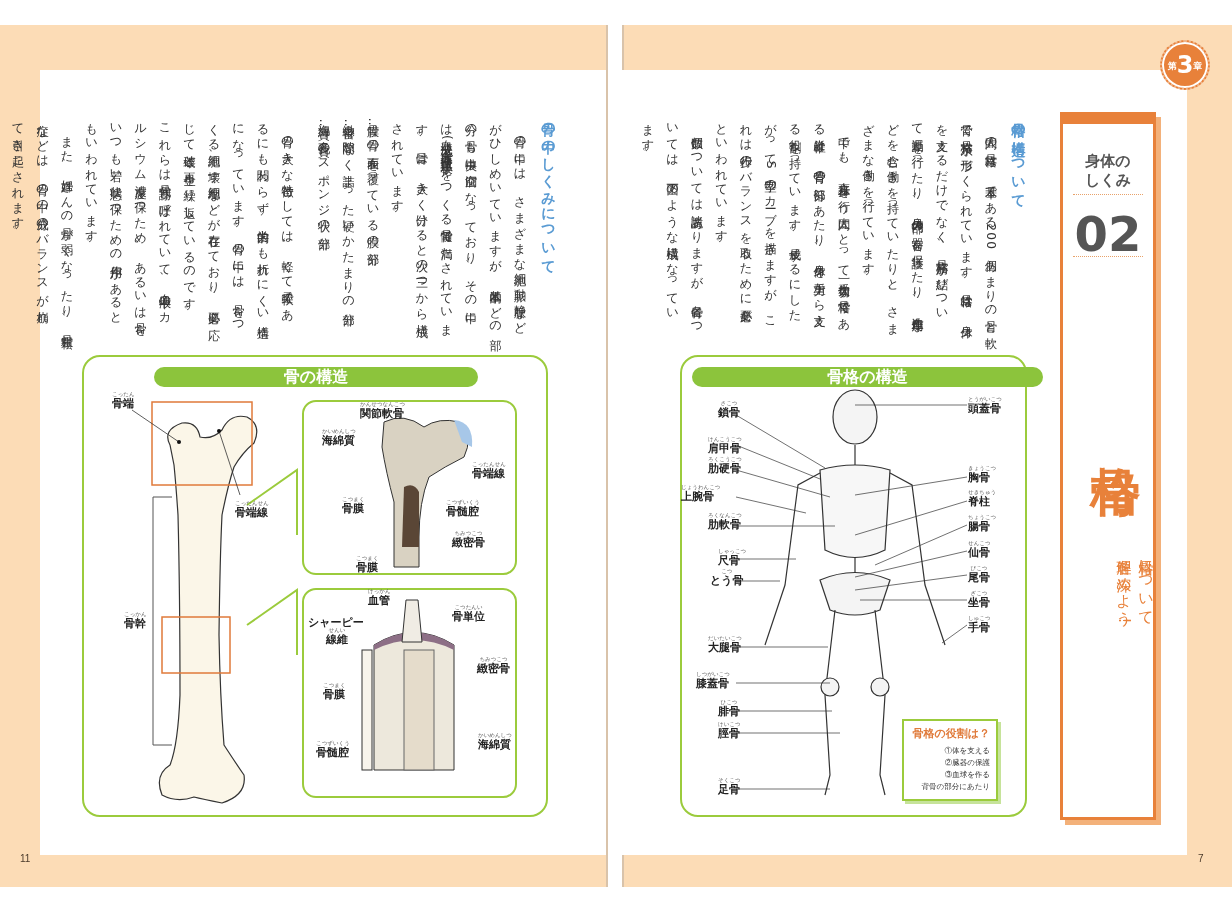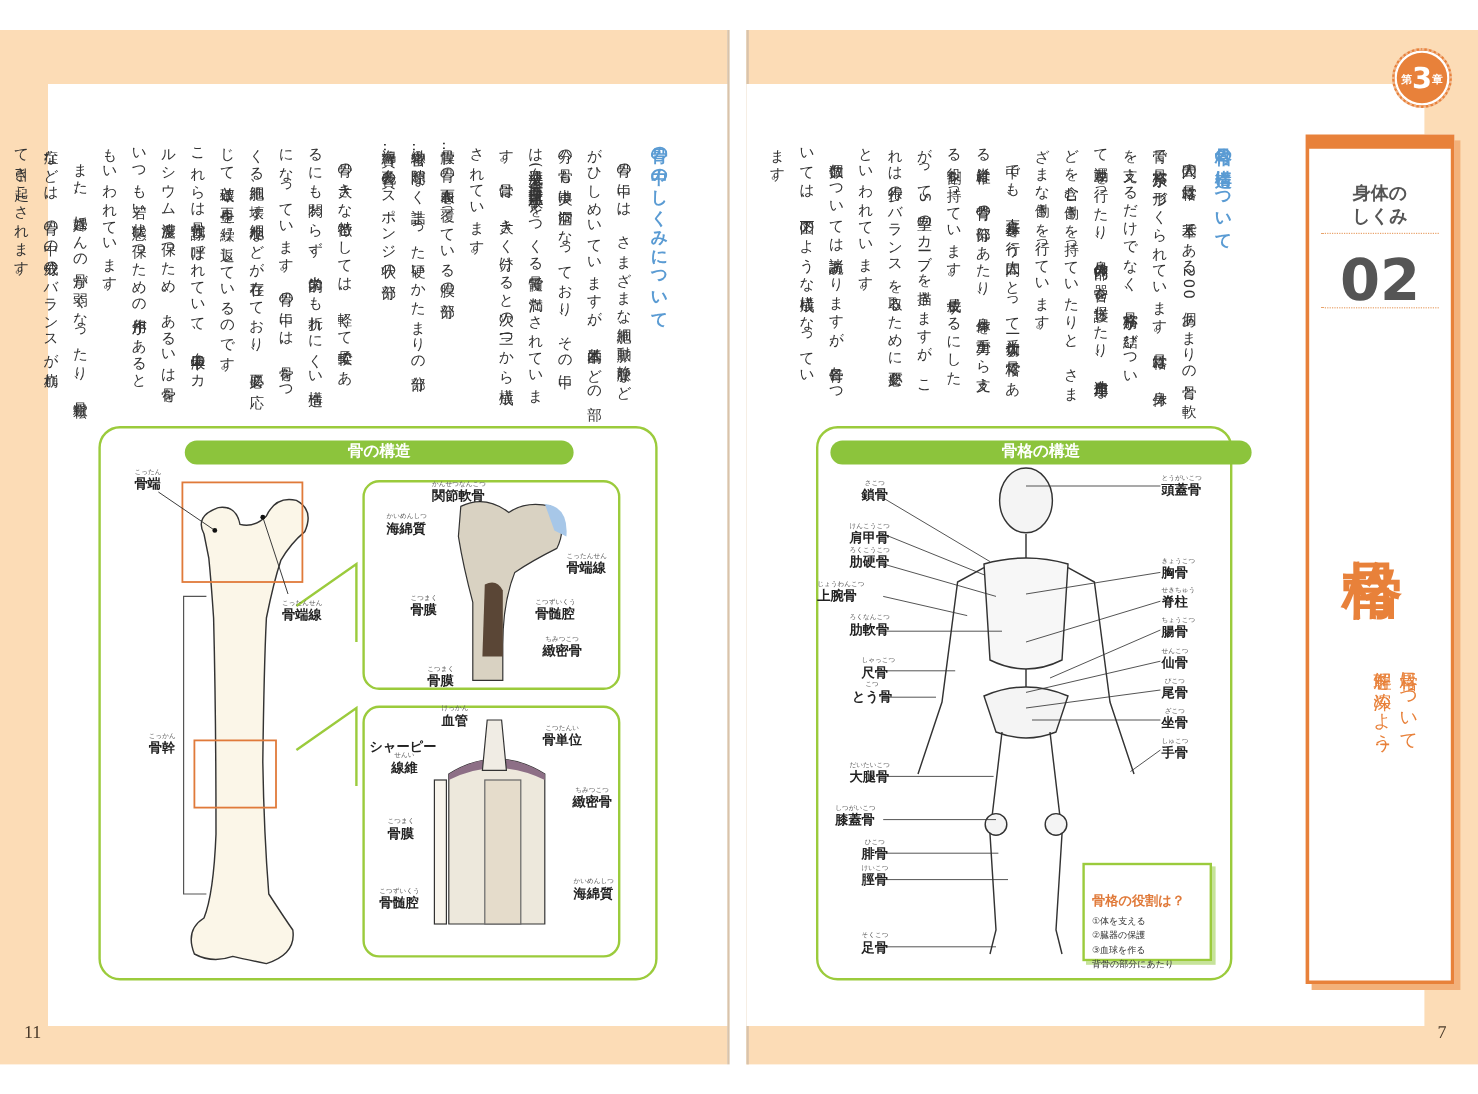--- a/index.html
+++ b/index.html
@@ -3,34 +3,34 @@
 <meta charset="utf-8">
 <style>
   * { box-sizing: border-box; margin: 0; padding: 0; }
   body { width: 1232px; height: 912px; background: #ffffff; position: relative; overflow: hidden; font-family: "DejaVu Sans", sans-serif; color: #222; }
   .page { position: absolute; top: 25px; height: 862px; background: #fcdcb6; }
   .page-left { left: 0; width: 606px; }
   .page-right { left: 622px; width: 610px; }
   .gutter-line { position: absolute; top: 25px; width: 2px; height: 862px; background: #d9c3aa; }
   .white-left { position: absolute; left: 40px; top: 70px; width: 566px; height: 785px; background: #fff; }
   .white-right { position: absolute; left: 622px; top: 70px; width: 565px; height: 785px; background: #fff; }
-  .page-num { position: absolute; font-family: Liberation Serif, serif; font-size: 15px; color: #4a3a2a; }
+  .page-num { position: absolute; font-family: Liberation Sans, sans-serif; font-size: 10px; color: #4a3a2a; }
   .vtext { writing-mode: vertical-rl; font-size: 12.2px; line-height: 24.5px; letter-spacing: 1.2px; color: #333; }
   .vheading { writing-mode: vertical-rl; font-size: 14px; font-weight: bold; color: #5a9bd3; letter-spacing: 1px; }
   .vtext p { text-indent: 1em; }
   .panel { position: absolute; border: 2.5px solid #9bcb3c; border-radius: 18px; background: #fff; }
-  .panel-title { position: absolute; height: 20px; border-radius: 10px; background: #8cc43c; color: #fff; font-size: 13px; font-weight: bold; text-align: center; line-height: 20px; }
+  .panel-title { position: absolute; height: 20px; border-radius: 10px; background: #8cc43c; color: #fff; font-size: 16px; font-weight: bold; text-align: center; line-height: 20px; }
   .lbl { position: absolute; font-size: 11px; font-weight: bold; color: #222; white-space: nowrap; line-height: 12px; }
   .lbl .rb { display: block; font-size: 5.5px; font-weight: normal; color: #555; line-height: 7px; text-align: center; }
   .chapter-badge { position: absolute; left: 1160px; top: 40px; width: 50px; height: 50px; border-radius: 50%; background: #e8813a; border: 2px dotted #f0b58a; box-shadow: 0 0 0 2px #fff inset; color: #fff; text-align: center; font-weight: bold; }
-  .chapter-box { position: absolute; left: 1060px; top: 112px; width: 124px; height: 708px; border: 3px solid #e8813a; border-top: 12px solid #e8813a; background: #fff; box-shadow: 5px 5px 0 #f3b17a; margin-left: 28px; }
+  .chapter-box { position: absolute; left: 1060px; top: 112px; width: 96px; height: 708px; border: 3px solid #e8813a; border-top: 12px solid #e8813a; background: #fff; box-shadow: 5px 5px 0 #f3b17a; }
   .dotted { border-top: 1.5px dotted #e8a26a; position: absolute; left: 10px; right: 10px; }
-  .role-box { position: absolute; left: 902px; top: 719px; width: 108px; height: 82px; border: 2.5px solid #9bcb3c; box-shadow: 3px 3px 0 #c6e39a; background: #fff; padding: 22px 6px; }
+  .role-box { position: absolute; left: 902px; top: 719px; width: 96px; height: 82px; border: 2.5px solid #9bcb3c; box-shadow: 3px 3px 0 #c6e39a; background: #fff; padding: 5px 6px; text-align: right; }
   .role-title { font-size: 11px; color: #e07a3a; font-weight: bold; margin-bottom: 4px; }
-  .role-item { font-size: 7.5px; color: #333; line-height: 12px; }
+  .role-item { font-size: 7.5px; color: #333; line-height: 12px; font-family: Liberation Serif, serif; }
 </style>
 </head>
 <body>
 
 <div class="page page-left"></div>
 <div class="page page-right"></div>
 <div class="gutter-line" style="left:606px"></div>
 <div class="gutter-line" style="left:622px"></div>
 <div class="white-left"></div>
 <div class="white-right"></div>

